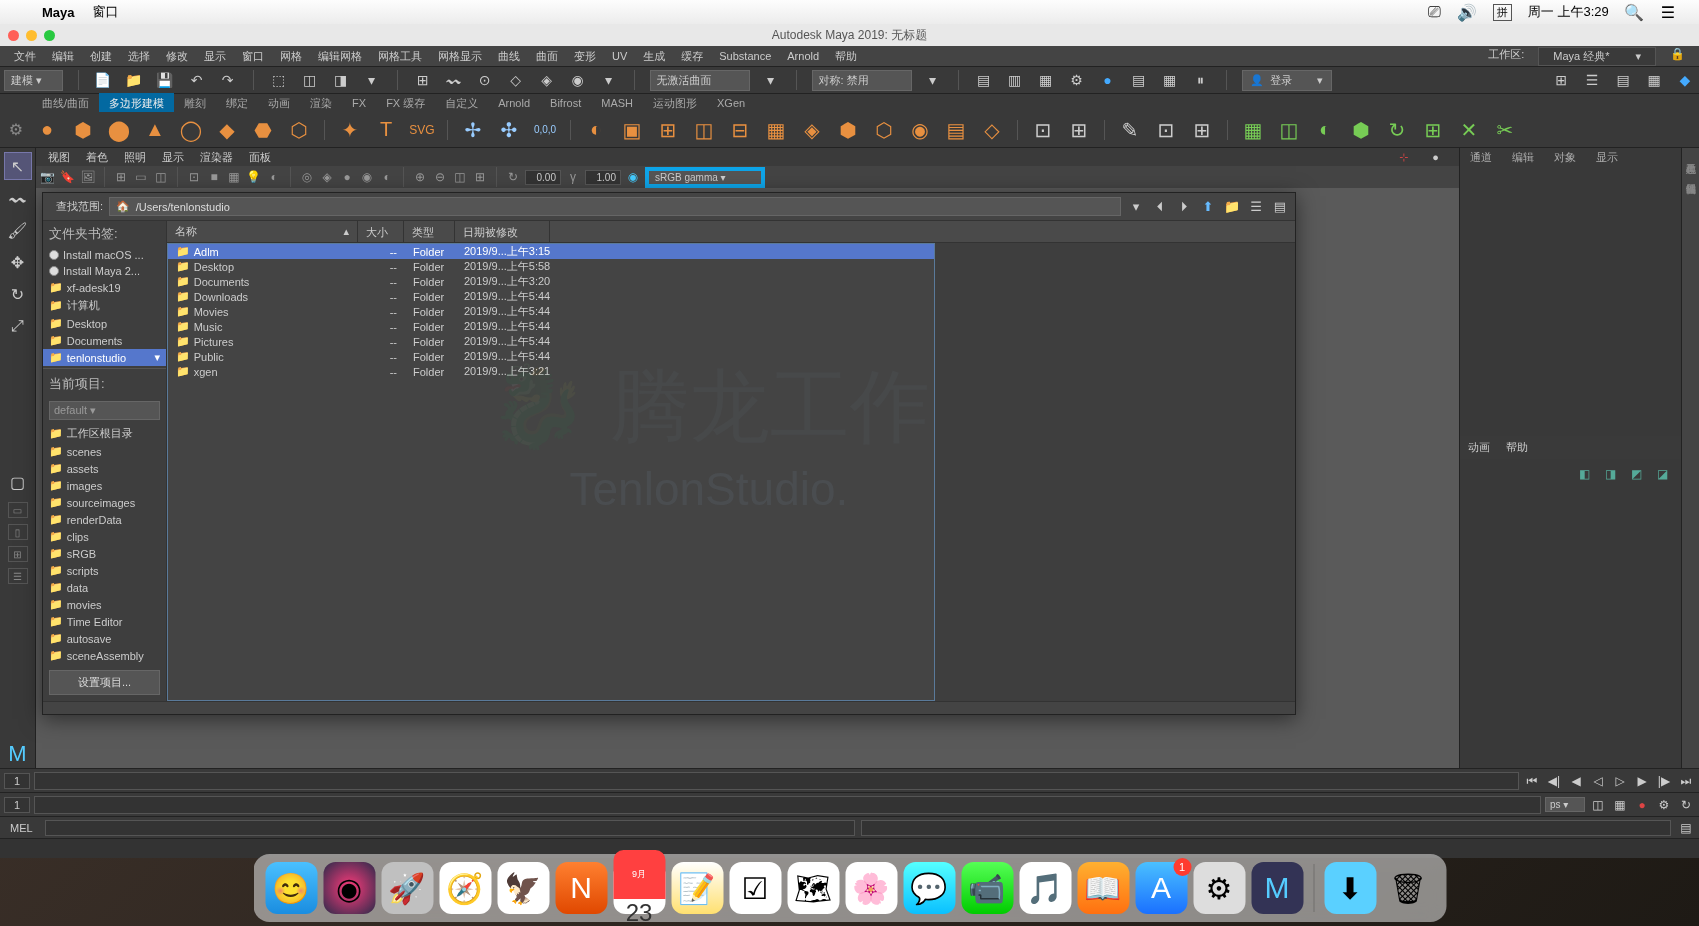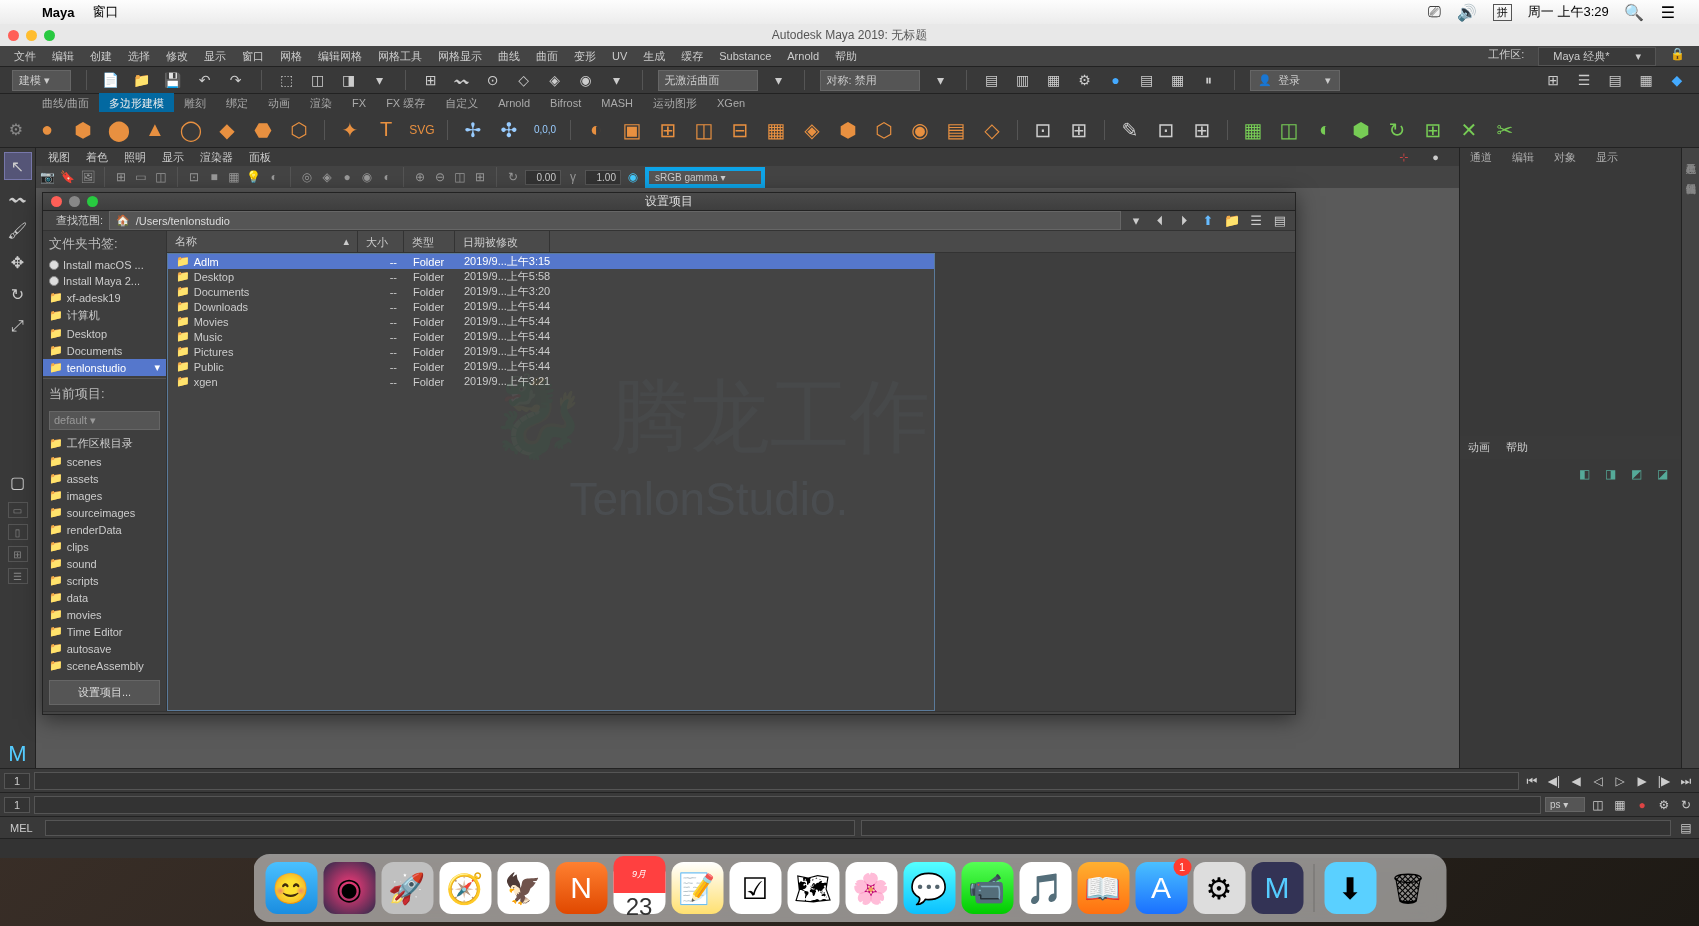--- a/index.html
+++ b/index.html
@@ -21,21 +21,21 @@
 .win-btn.r { background:#ff5f57; } .win-btn.y { background:#ffbd2e; } .win-btn.g { background:#28c940; }
 
 
 .main-menu { height:20px; background:#444; display:flex; align-items:center; padding:0 6px; font-size:11px; color:#ccc; }
 .main-menu span { padding:0 8px; }
 .main-menu .right { margin-left:auto; display:flex; align-items:flex-start; gap:6px; }
 .workspace-sel { background:#3a3a3a; border:1px solid #555; padding:1px 6px; font-size:11px; color:#ccc; display:inline-flex; align-items:center; gap:10px; }
 .lock-icon { color:#aaa; font-size:12px; }
 
 
-.toolbar { height:28px; background:#393939; border-top:1px solid #222; border-bottom:1px solid #222; display:flex; align-items:center; padding:0 12px; gap:11px; }
+.toolbar { height:28px; background:#393939; border-top:1px solid #222; border-bottom:1px solid #222; display:flex; align-items:center; padding:0 4px; gap:11px; }
 .mode-sel { background:#555; border:1px solid #666; color:#ccc; font-size:11px; padding:2px 20px 2px 6px; position:relative; }
 .tb-icon { width:20px; height:20px; display:inline-flex; align-items:center; justify-content:center; color:#ccc; font-size:14px; }
 .tb-sep { width:1px; height:20px; background:#555; margin:0 4px; }
 .tb-select { background:#555; border:1px solid #666; color:#ccc; font-size:11px; padding:2px 6px; min-width:100px; }
 .tb-login { background:#555; border:1px solid #666; color:#ccc; font-size:11px; padding:2px 8px; display:flex; align-items:center; gap:6px; min-width:90px; }
 
 
 .shelf-tabs { height:18px; background:#393939; display:flex; align-items:center; padding-left:32px; font-size:11px; color:#aaa; }
 .shelf-tabs span { padding:3px 10px; }
 .shelf-tabs span.active { background:#0369a1; color:#eee; }
@@ -133,21 +133,21 @@
 .dock { position:absolute; bottom:4px; left:50%; transform:translateX(-50%); height:68px; background:rgba(230,230,230,.55); border-radius:16px; display:flex; align-items:center; padding:0 12px; gap:6px; backdrop-filter:blur(10px); }
 .dock-item { width:52px; height:52px; border-radius:12px; display:flex; align-items:center; justify-content:center; font-size:30px; position:relative; }
 .dock-sep { width:1px; height:48px; background:rgba(0,0,0,.2); margin:0 4px; }
 .dock-item.finder { background:linear-gradient(#4ac0ff,#1a8de0); }
 .dock-item.siri { background:radial-gradient(circle,#ff3b7b,#2a2a4a); }
 .dock-item.launchpad { background:#c0c0c0; }
 .dock-item.safari { background:#fff; }
 .dock-item.mail { background:#fff; }
 .dock-item.notion { background:linear-gradient(#ff8030,#e04800); color:#fff; }
 .dock-item.cal { background:#fff; flex-direction:column; font-size:10px; }
-.dock-item.cal .top { background:#ff4040; color:#fff; width:100%; text-align:center; border-radius:10px 10px 0 0; padding:12px 0; font-size:9px;font-style:italic; }
+.dock-item.cal .top { background:#ff4040; color:#fff; width:100%; text-align:center; border-radius:10px 10px 0 0; padding:18px 0; font-size:9px; }
 .dock-item.cal .num { font-size:24px; color:#333; font-weight:500; }
 .dock-item.notes { background:linear-gradient(#fff,#ffe070); }
 .dock-item.reminders { background:#fff; }
 .dock-item.maps { background:#fff; }
 .dock-item.photos { background:#fff; }
 .dock-item.messages { background:linear-gradient(#5ff,#0ac0ff); }
 .dock-item.facetime { background:linear-gradient(#5f5,#0c0); }
 .dock-item.itunes { background:#fff; }
 .dock-item.books { background:linear-gradient(#ffb030,#ff7010); }
 .dock-item.appstore { background:linear-gradient(#4ac0ff,#1a70ff); color:#fff; }
@@ -448,28 +448,20 @@
   <div class="cmd-row">
     <span class="cmd-label">MEL</span>
     <div class="cmd-field"></div>
     <div class="cmd-field"></div>
     <span class="time-btn">▤</span>
   </div>
   <div class="status-row"></div>
 </div>
 
 <div class="dialog">
-  <div class="dlg-title">
-    <div class="win-btns">
-      <div class="win-btn r"></div>
-      <div class="win-btn y" style="background:#888"></div>
-      <div class="win-btn g"></div>
-    </div>
-    <span>设置项目</span>
-  </div>
   <div class="dlg-path-row">
     <span class="dlg-label">查找范围:</span>
     <div class="dlg-path">
       <span>🏠</span>
       <span>/Users/tenlonstudio</span>
     </div>
     <span class="dlg-path-btn">▾</span>
     <span class="dlg-path-btn">⏴</span>
     <span class="dlg-path-btn">⏵</span>
     <span class="dlg-path-btn up">⬆</span>
@@ -539,21 +531,21 @@
           <div class="sb-item">
             <span style="color:#888">📁</span>
             <span>renderData</span>
           </div>
           <div class="sb-item">
             <span style="color:#888">📁</span>
             <span>clips</span>
           </div>
           <div class="sb-item">
             <span style="color:#888">📁</span>
-            <span>sound</span>
+            <span>sRGB</span>
           </div>
           <div class="sb-item">
             <span style="color:#888">📁</span>
             <span>scripts</span>
           </div>
           <div class="sb-item">
             <span style="color:#888">📁</span>
             <span>data</span>
           </div>
           <div class="sb-item">

